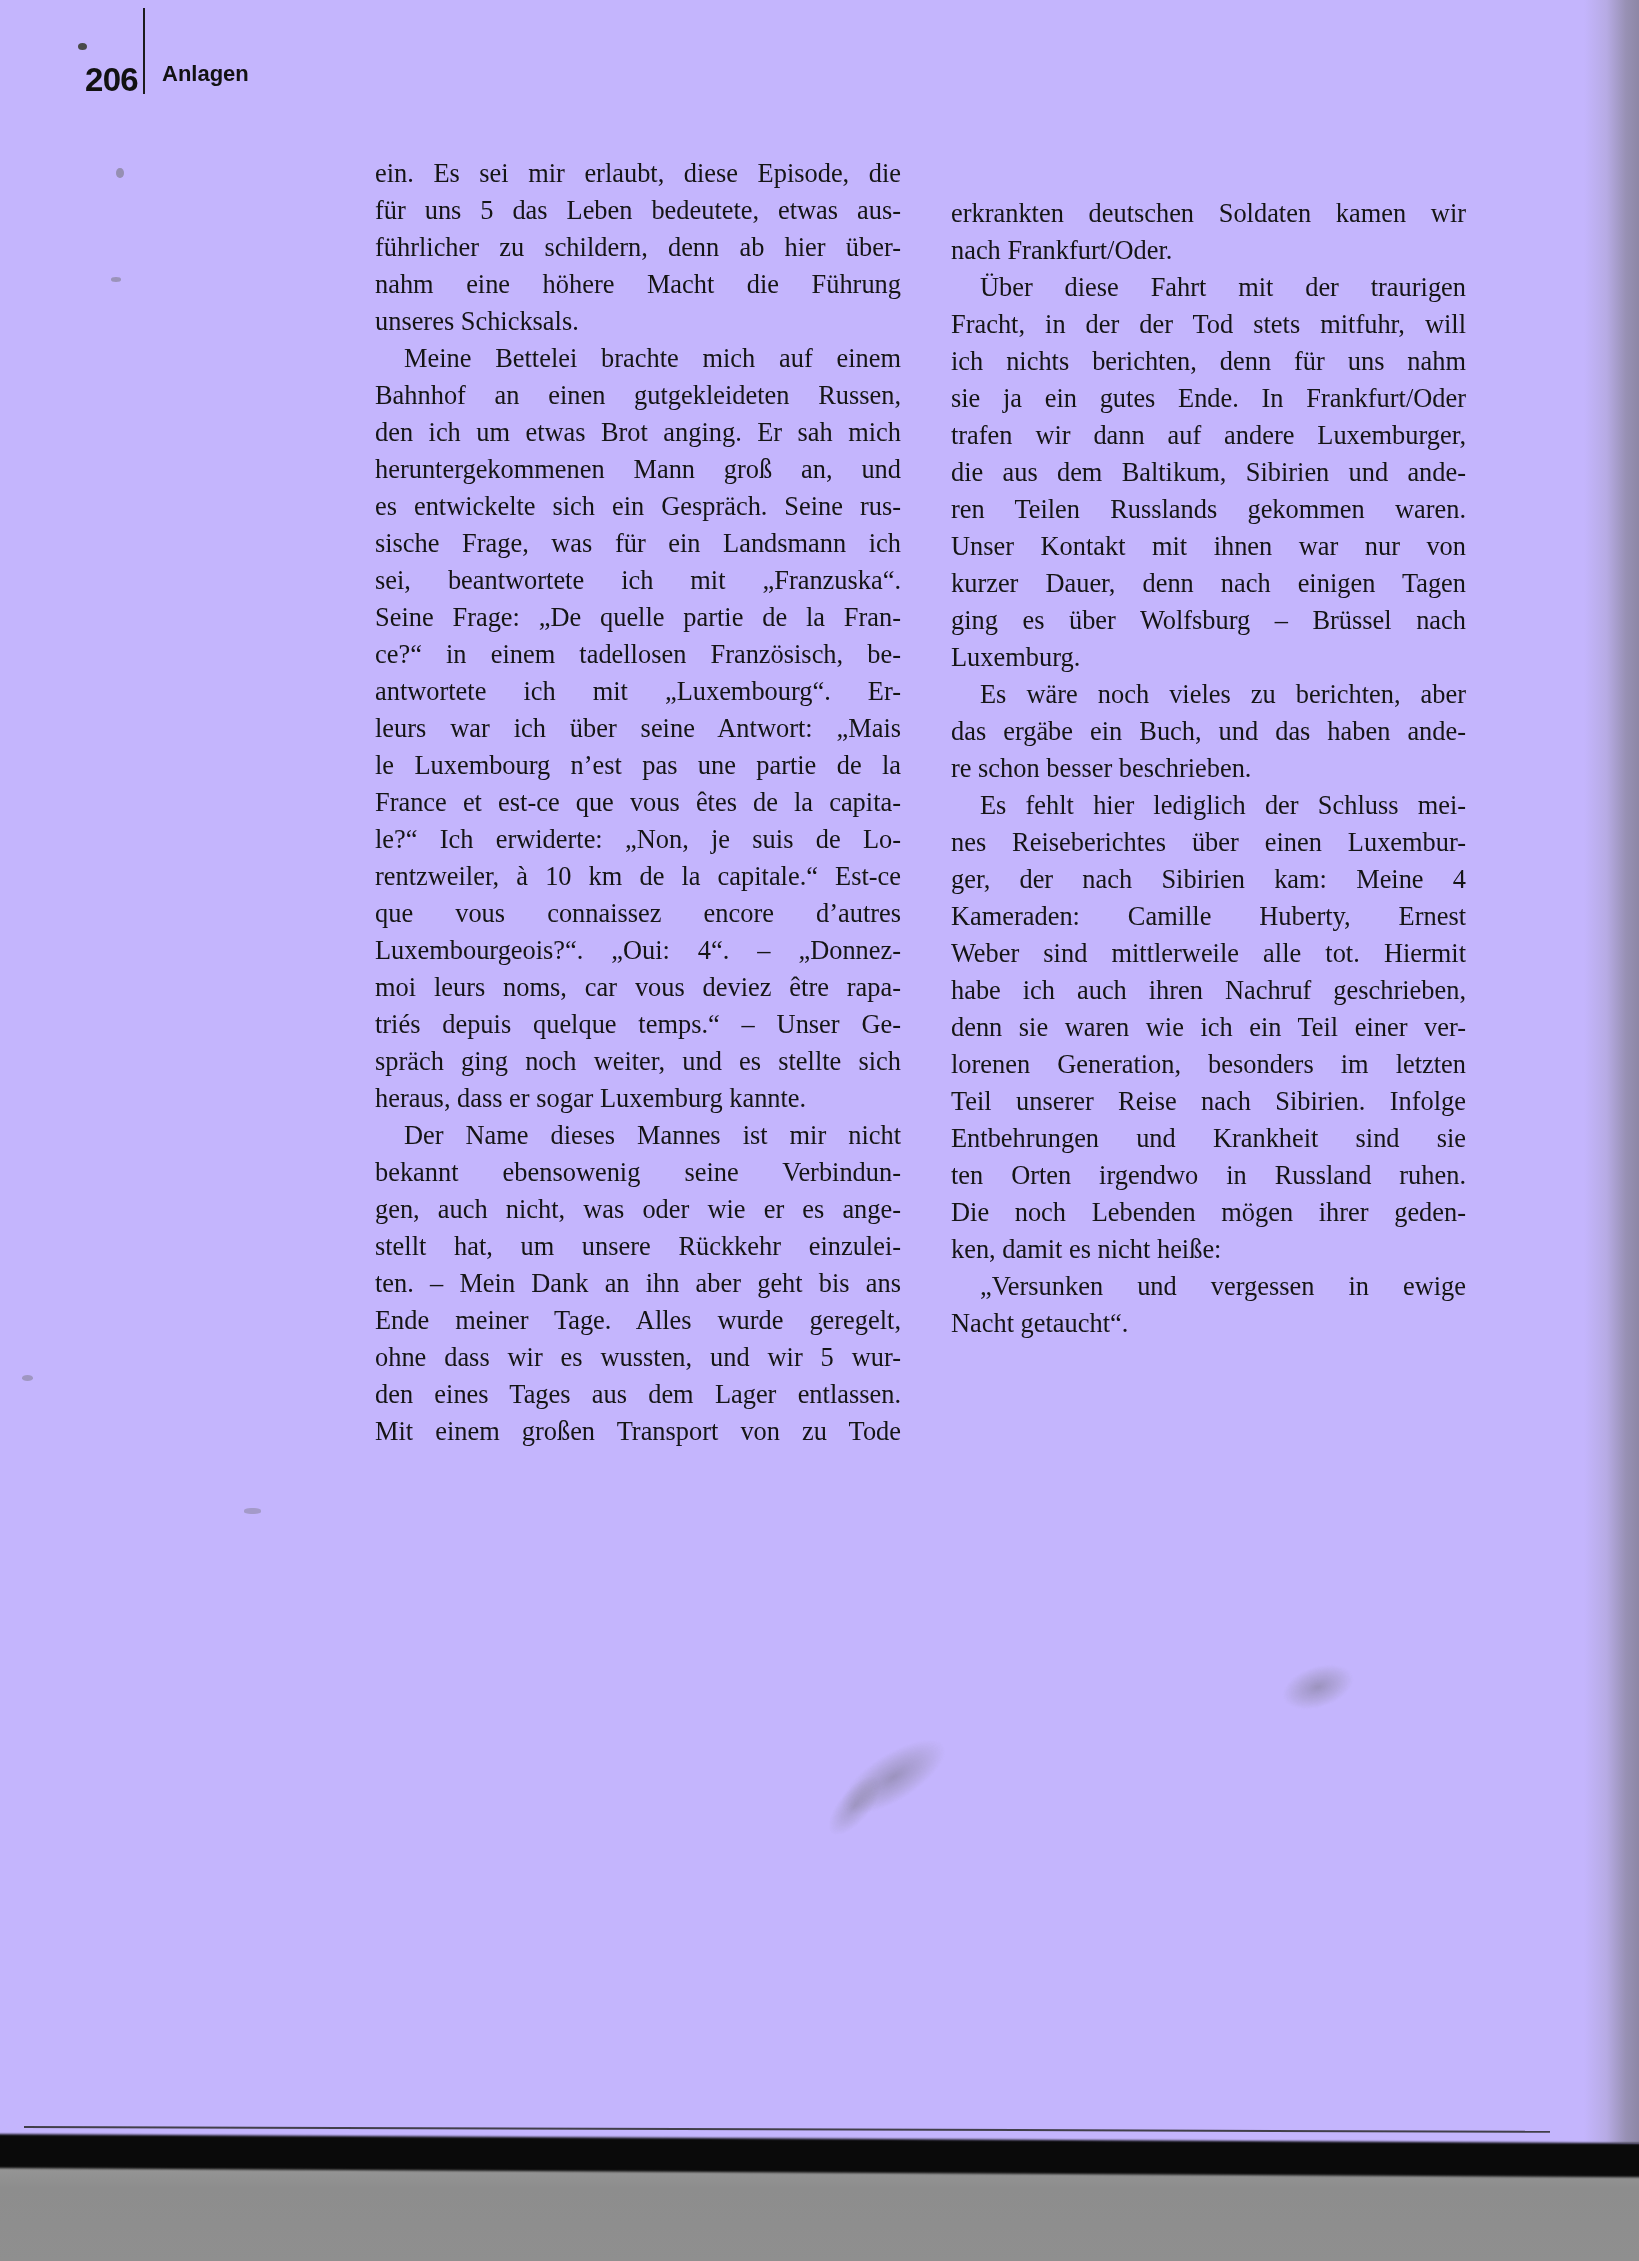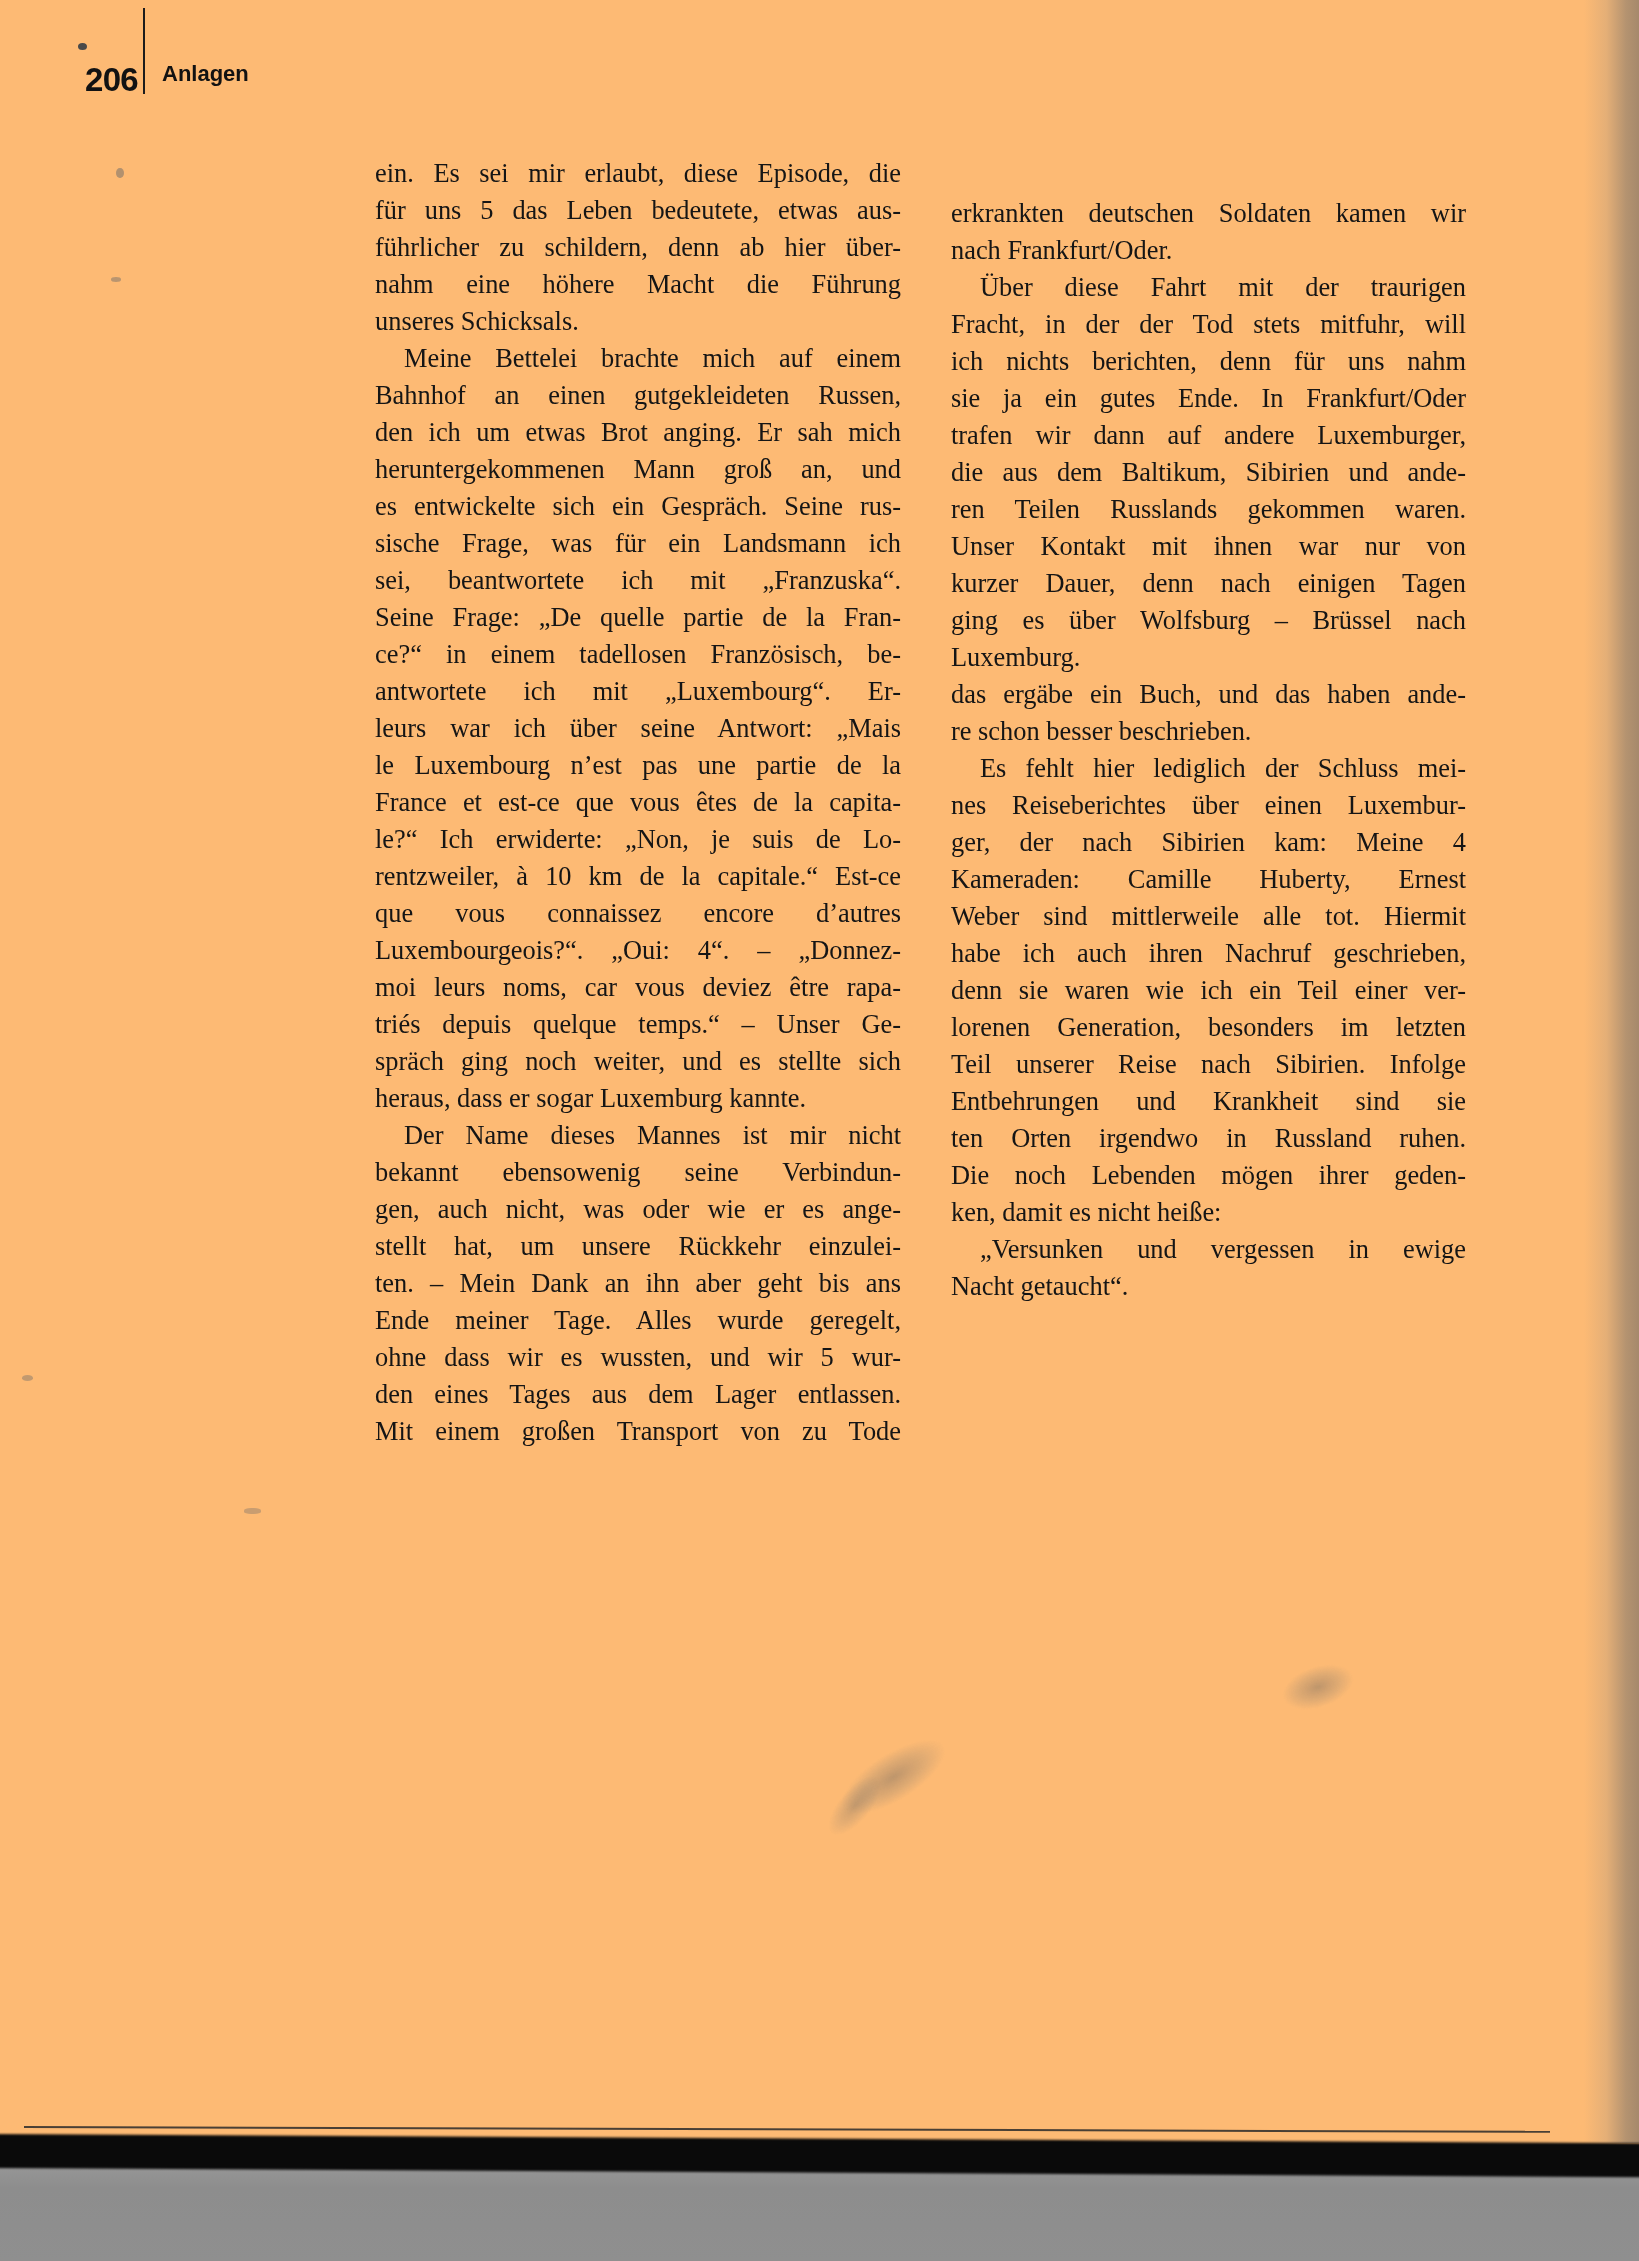--- a/index.html
+++ b/index.html
@@ -1,21 +1,21 @@
 <!DOCTYPE html>
 <html style="font-size:10.4px"><head>
 <meta charset="utf-8">
 <style>
   html, body { margin: 0; padding: 0; }
   body { background: #e8e8e6; }
   .page {
     position: relative;
     width: 1640px;
     height: 2261px;
-    background: #fdba74;
+    background: #c4b5fd;
     overflow: hidden;
     font-family: "Liberation Serif", "DejaVu Serif", serif;
     color: #151515;
   }
   
   .header { position: absolute; top: 0; left: 0; width: 100%; height: 111px; }
   .page-number {
     position: absolute; left: 85px; top: 63px;
     font-family: "Liberation Sans", "DejaVu Sans", sans-serif;
     font-weight: bold; font-size: 33px; line-height: 1; letter-spacing: -0.7px;
@@ -135,20 +135,21 @@
       <div class="line">Fracht, in der der Tod stets mitfuhr, will</div>
       <div class="line">ich nichts berichten, denn für uns nahm</div>
       <div class="line">sie ja ein gutes Ende. In Frankfurt/Oder</div>
       <div class="line">trafen wir dann auf andere Luxemburger,</div>
       <div class="line">die aus dem Baltikum, Sibirien und ande-</div>
       <div class="line">ren Teilen Russlands gekommen waren.</div>
       <div class="line">Unser Kontakt mit ihnen war nur von</div>
       <div class="line">kurzer Dauer, denn nach einigen Tagen</div>
       <div class="line">ging es über Wolfsburg – Brüssel nach</div>
       <div class="line end">Luxemburg.</div>
+      <div class="line indent">Es wäre noch vieles zu berichten, aber</div>
       <div class="line">das ergäbe ein Buch, und das haben ande-</div>
       <div class="line end">re schon besser beschrieben.</div>
       <div class="line indent">Es fehlt hier lediglich der Schluss mei-</div>
       <div class="line">nes Reiseberichtes über einen Luxembur-</div>
       <div class="line">ger, der nach Sibirien kam: Meine 4</div>
       <div class="line">Kameraden: Camille Huberty, Ernest</div>
       <div class="line">Weber sind mittlerweile alle tot. Hiermit</div>
       <div class="line">habe ich auch ihren Nachruf geschrieben,</div>
       <div class="line">denn sie waren wie ich ein Teil einer ver-</div>
       <div class="line">lorenen Generation, besonders im letzten</div>

